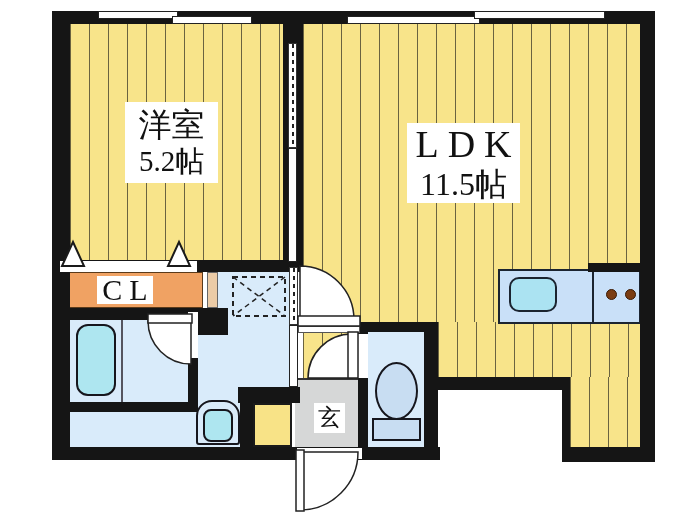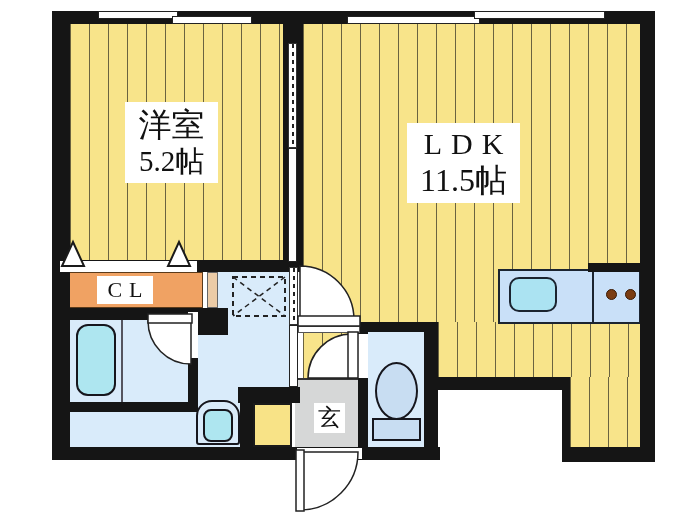--- a/index.html
+++ b/index.html
@@ -108,23 +108,23 @@
       <line x1="233" y1="277" x2="285" y2="316" stroke-width="1.5" stroke-dasharray="5,4"></line>
       <line x1="285" y1="277" x2="233" y2="316" stroke-width="1.5" stroke-dasharray="5,4"></line>
     </g>
   </svg>
 
   <div class="label" style="left:125px;top:102px;width:93px;height:81px;">
     <span style="font-size:33px;">洋室</span>
     <span style="font-size:29px;">5.2帖</span>
   </div>
   <div class="label" style="left:407px;top:123px;width:113px;height:80px;">
-    <span style="font-size:30px;letter-spacing:9px;text-indent:9px;">LDK</span>
+    <span style="font-size:38px;letter-spacing:9px;text-indent:9px;">LDK</span>
     <span style="font-size:32px;">11.5帖</span>
   </div>
   <div class="label" style="left:97px;top:276px;width:56px;height:28px;">
-    <span style="font-size:22px;letter-spacing:7px;text-indent:7px;">CL</span>
+    <span style="font-size:30px;letter-spacing:7px;text-indent:7px;">CL</span>
   </div>
   <div class="label" style="left:314px;top:403px;width:31px;height:30px;">
     <span style="font-size:23px;">玄</span>
   </div>
 
 </div>
 
 </body></html>

